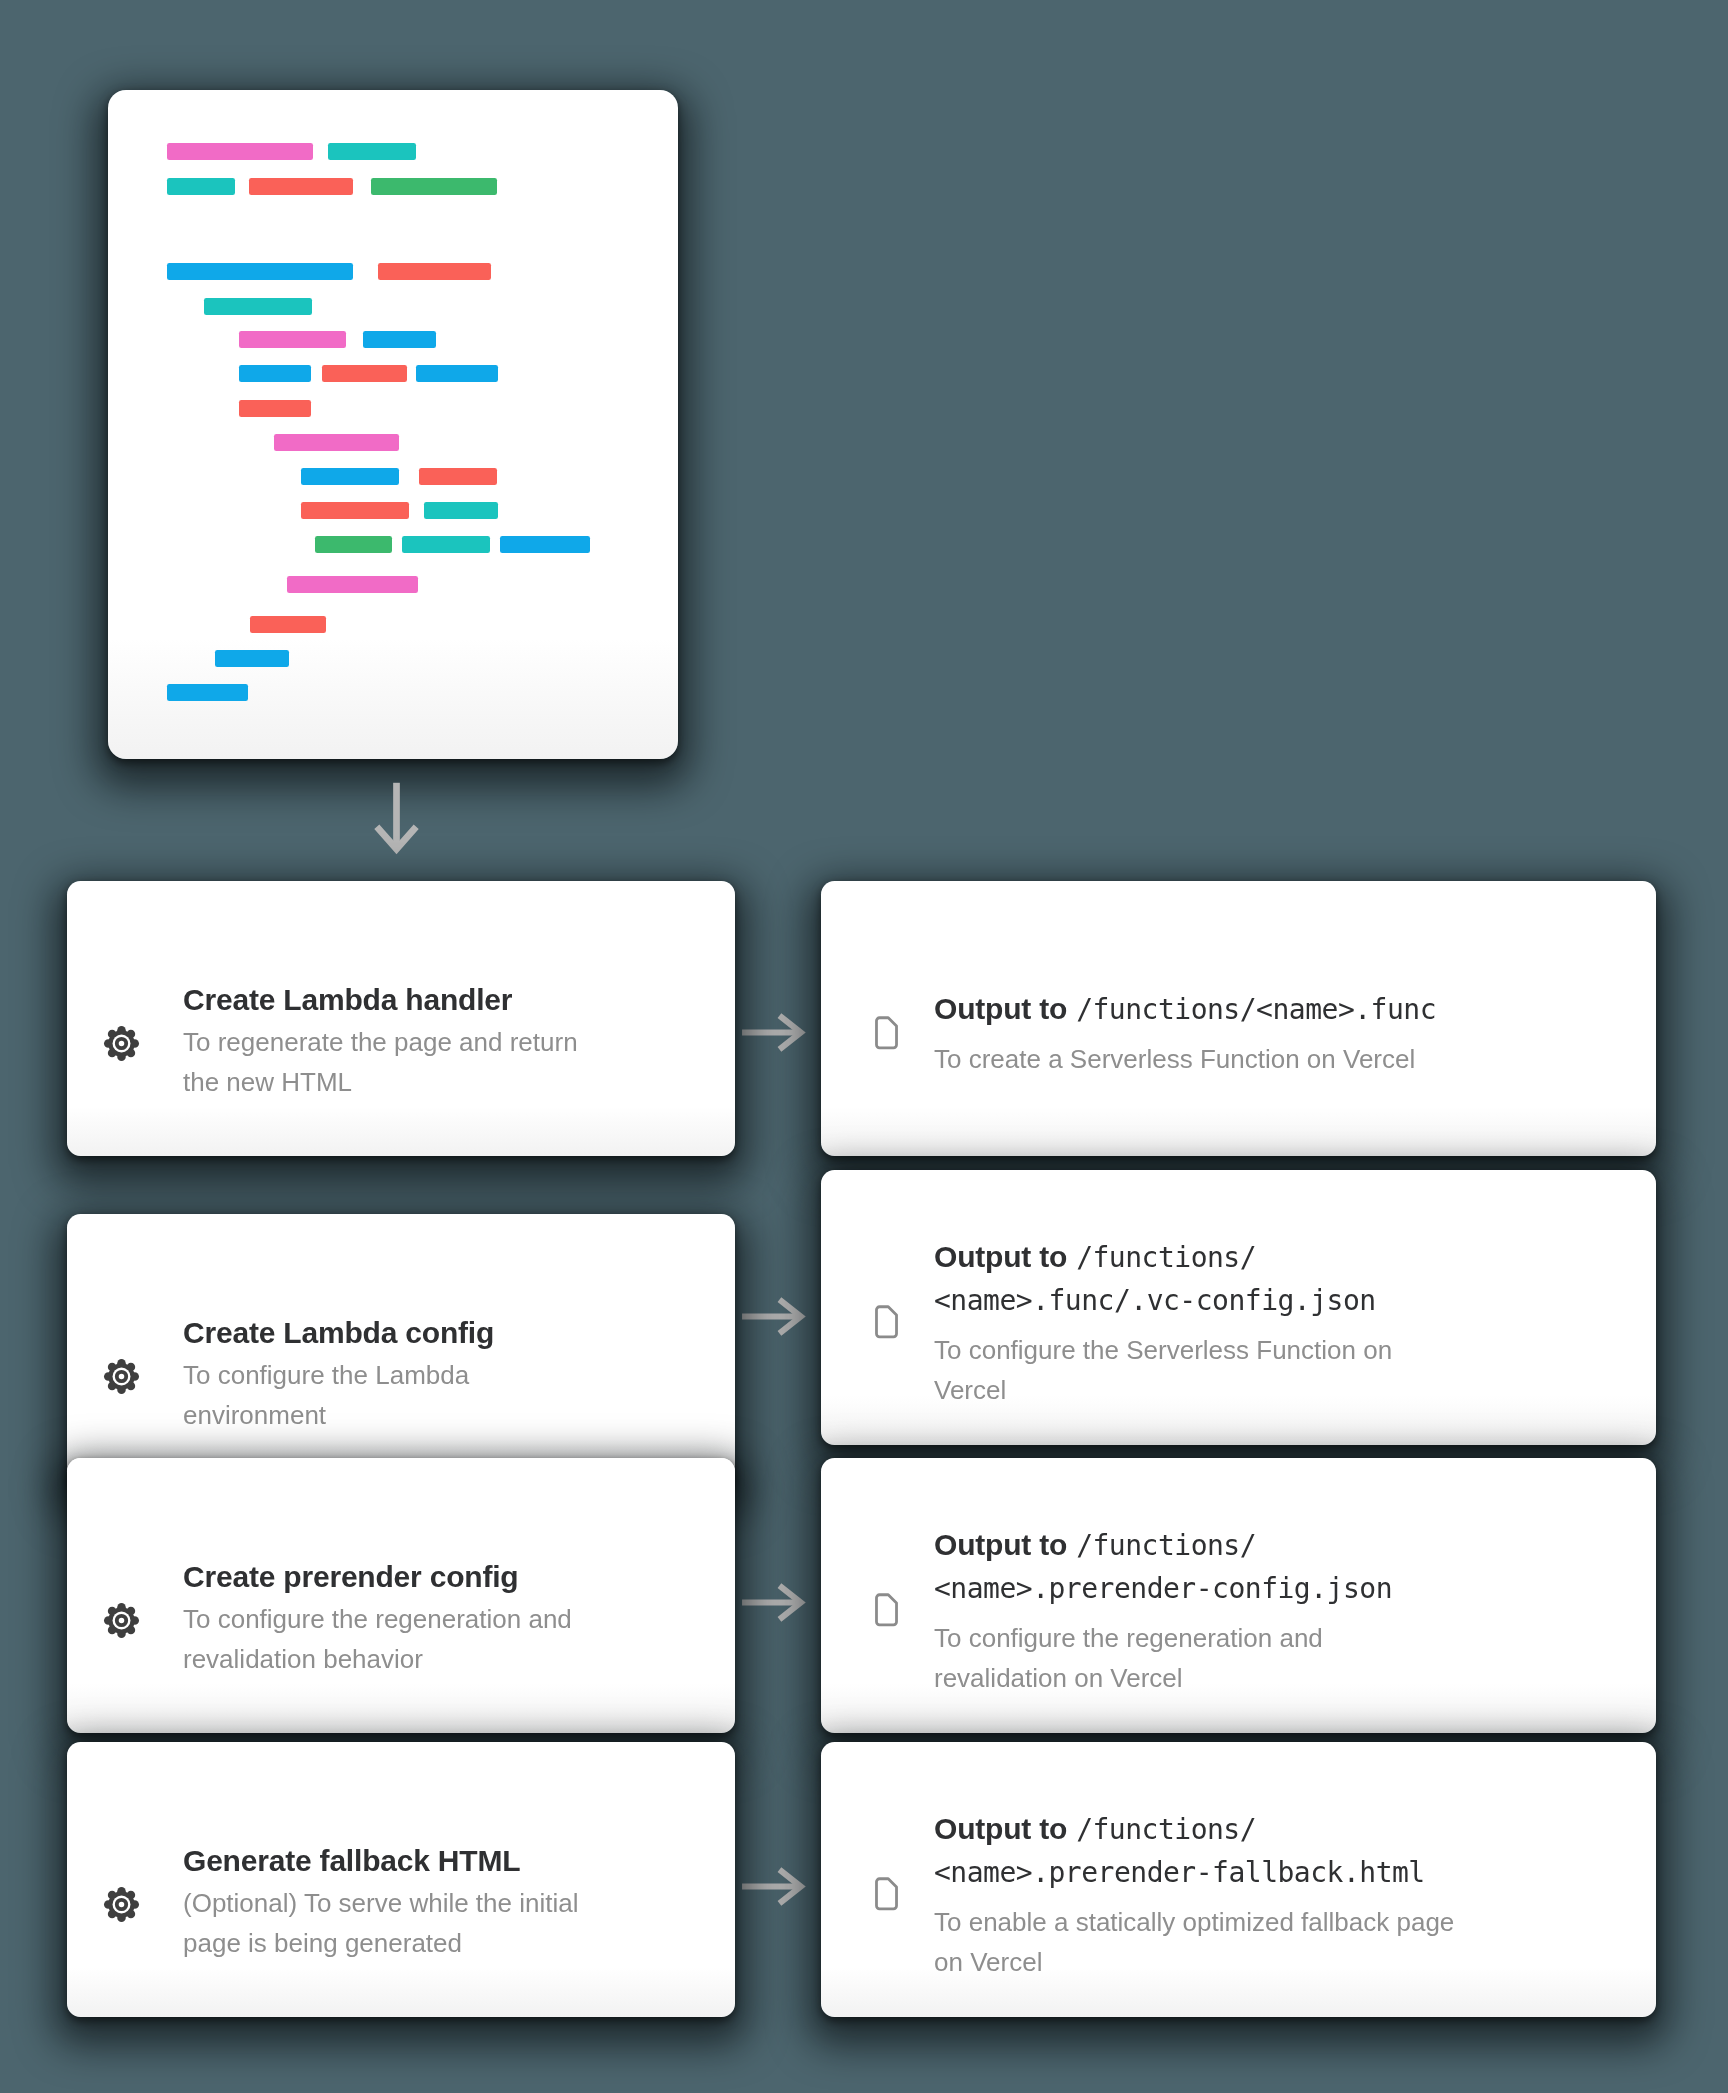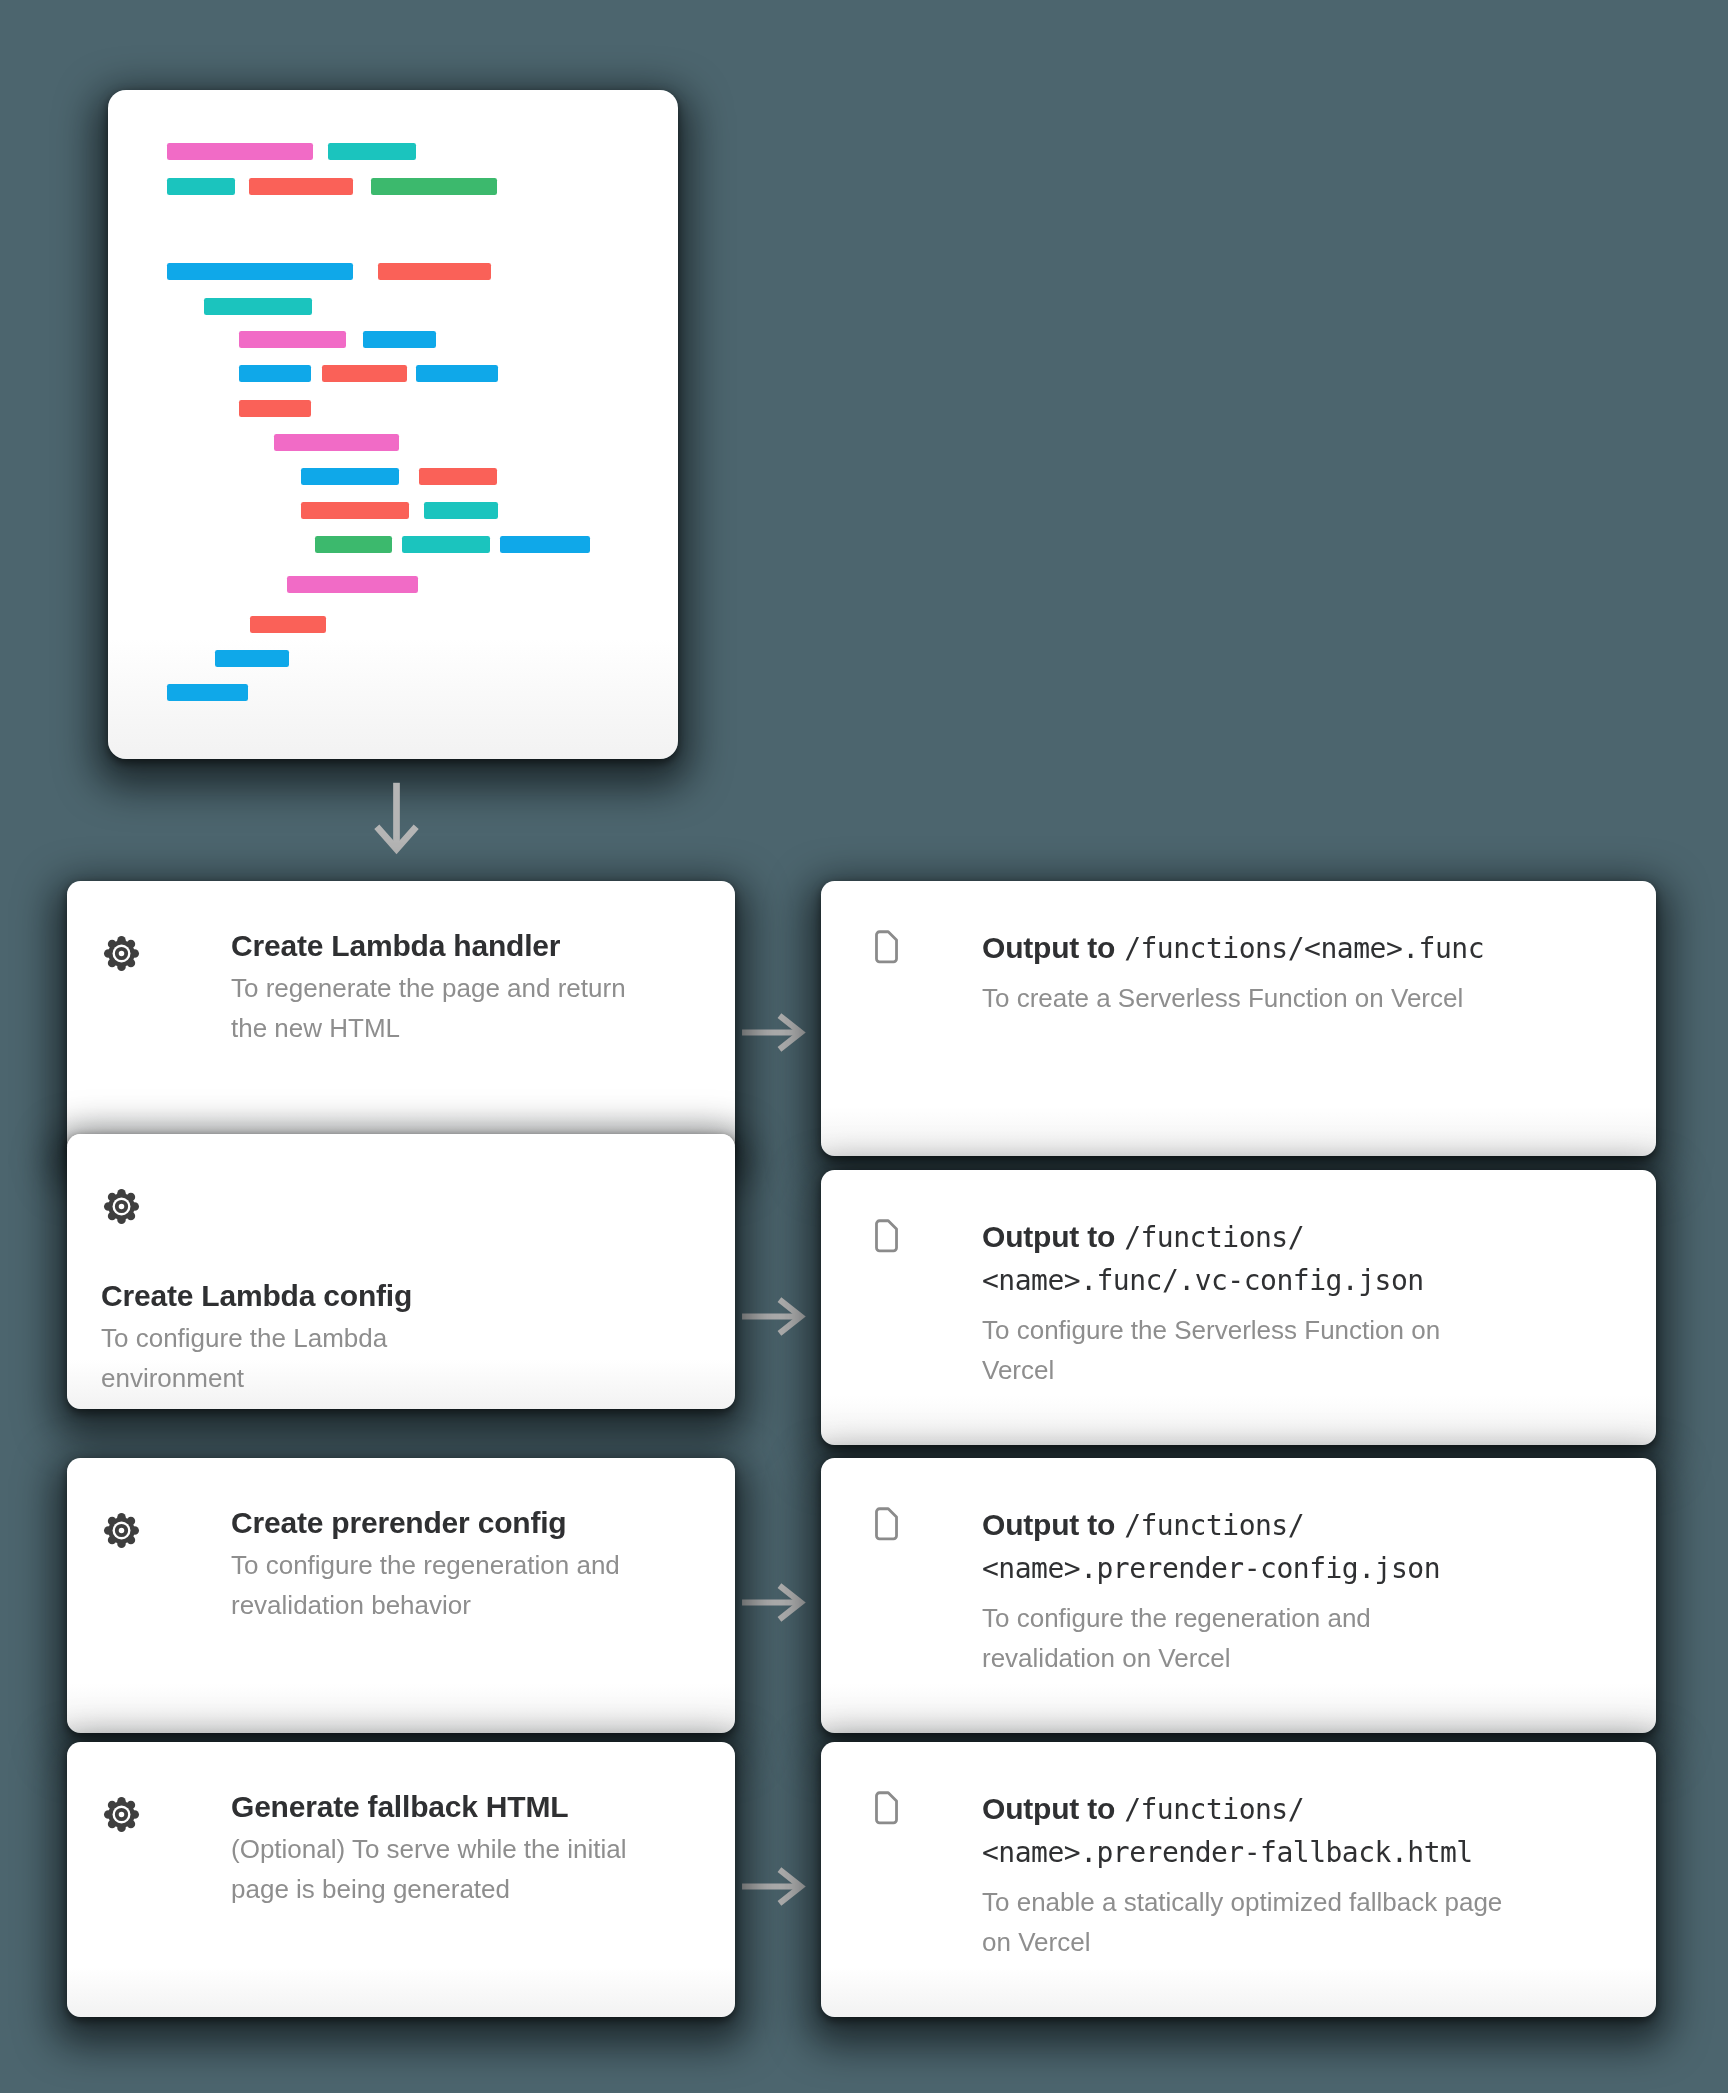--- a/index.html
+++ b/index.html
@@ -15,21 +15,21 @@
   }
   .card {
     position:absolute; box-sizing:border-box;
     background:linear-gradient(180deg,#ffffff 0%,#ffffff 82%,#f2f2f2 100%);
     box-shadow:0 3.6px 9px rgba(0,0,0,.5), 0 14.4px 38px 12.6px rgba(5,9,11,.64);
   }
   .code-card { left:108px; top:90px; width:570px; height:669px; border-radius:18px; }
   .bar { position:absolute; height:17px; border-radius:2.3px; }
 
   .step-card, .output-card {
-    border-radius:13.5px; display:flex; align-items:flex-start;gap:48px;
+    border-radius:13.5px; display:flex; align-items:center;
   }
   .step-card  { left:67px;  width:668px; height:275px; padding:47px 36px 0 34px; }
   .output-card{ left:821px; width:835px; height:275px; padding:45px 36px 16px 52px; }
 
   .step-icon   { flex:0 0 auto; margin:5.4px 41px 0 0; }
   .output-icon { flex:0 0 auto; margin:3.6px 34px 0 0; }
 
   .step-title {
     font-size:30px; font-weight:700; color:#2f3032; letter-spacing:-0.2px; line-height:36px;
   }
@@ -134,21 +134,21 @@
           <circle cx="24" cy="24" r="10.5" fill="#ffffff"></circle>
           <circle cx="24" cy="24" r="5.5" fill="none" stroke="#3f3f3f" stroke-width="4.5"></circle>
         </svg>
     </span>
     <div>
       <div class="step-title">Create Lambda handler</div>
       <div class="step-desc">To regenerate the page and return the new HTML</div>
     </div>
   </div>
 
-  <div class="card step-card" style="top:1134px;flex-direction:column;">
+  <div class="card step-card" style="top:1214px;">
     <span class="step-icon">
       <svg width="41" height="41" viewBox="0 0 48 48">
           <g fill="#3f3f3f">
             <circle cx="24" cy="24" r="15.5"></circle>
             <circle cx="39.5" cy="24" r="5"></circle>
             <circle cx="35" cy="35" r="5"></circle>
             <circle cx="24" cy="39.5" r="5"></circle>
             <circle cx="13" cy="35" r="5"></circle>
             <circle cx="8.5" cy="24" r="5"></circle>
             <circle cx="13" cy="13" r="5"></circle>

